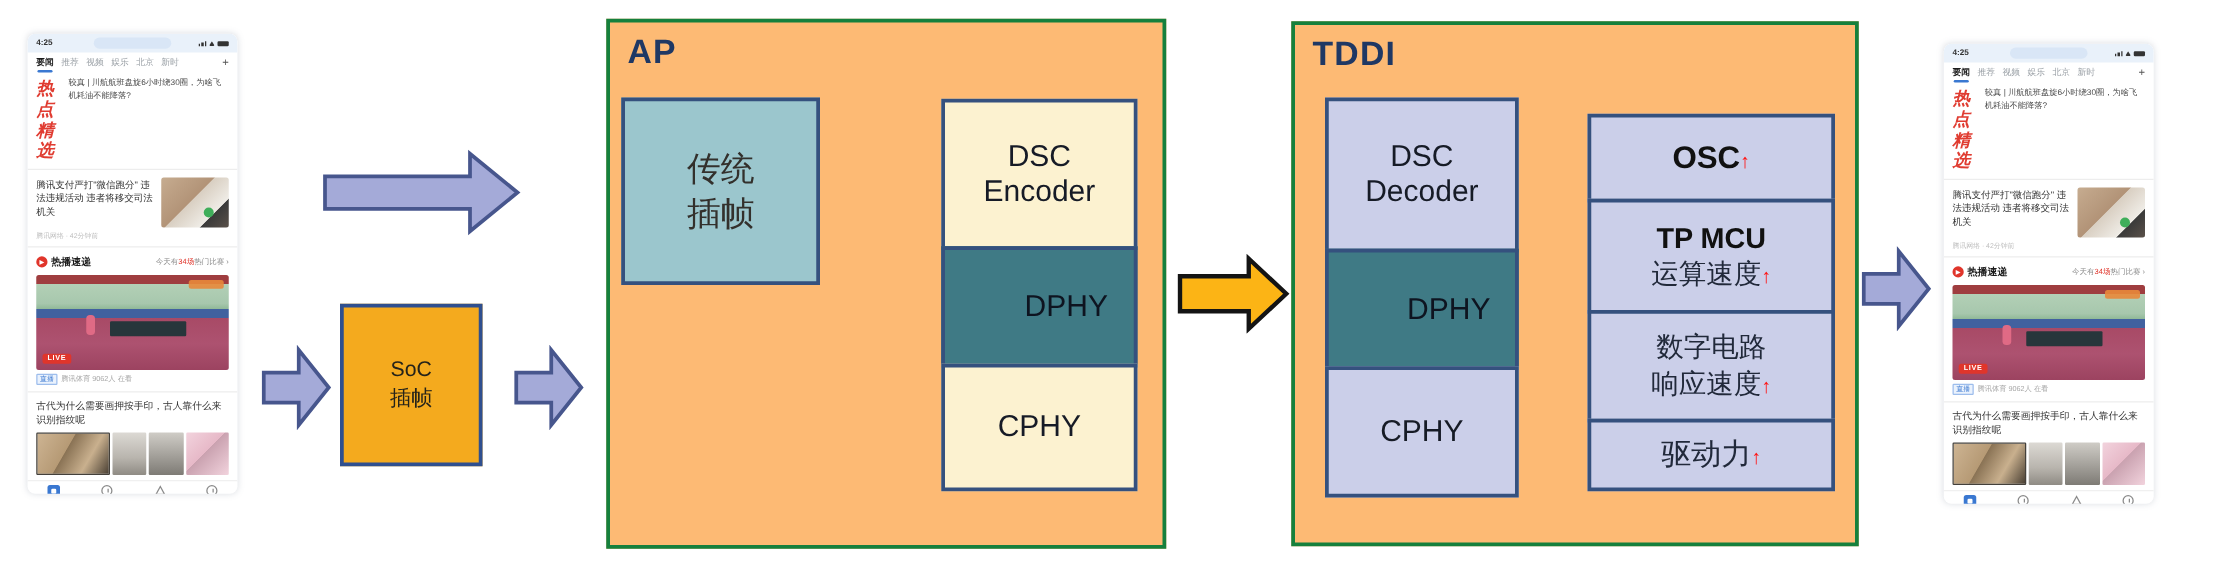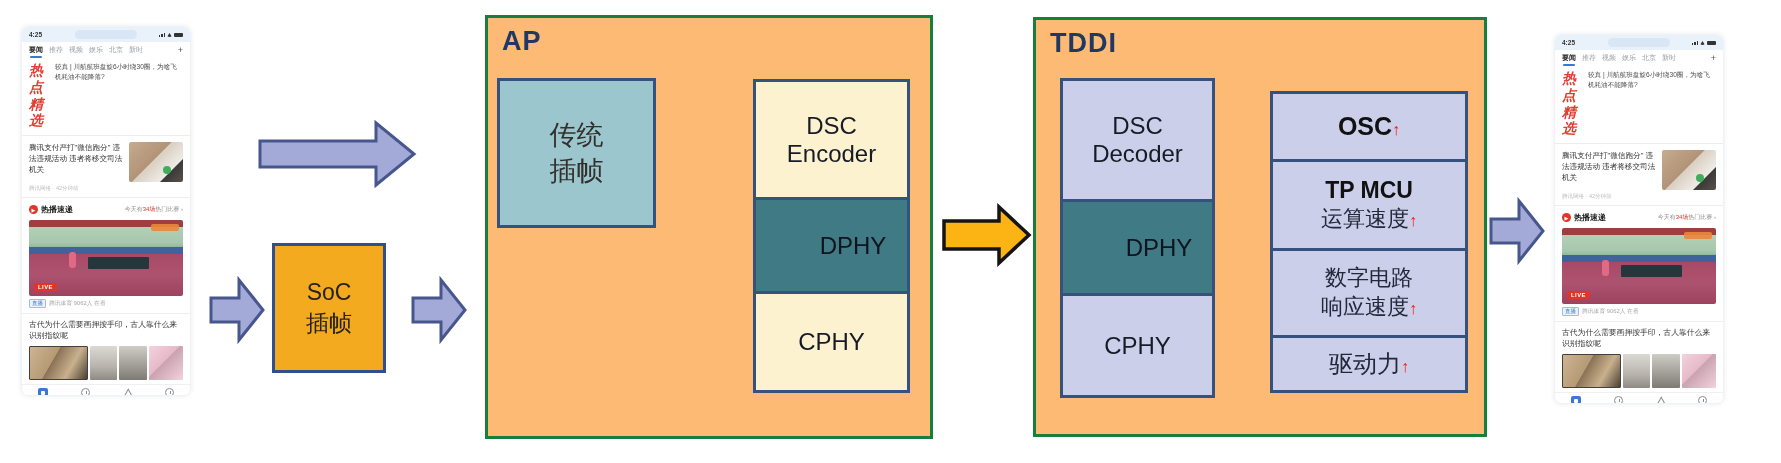--- a/index.html
+++ b/index.html
@@ -10,21 +10,21 @@
   .bigbox{position:absolute;background:#fdba74;border:3px solid #15803d;box-sizing:border-box;}
   .bigbox .biglabel{position:absolute;left:14px;top:8px;font-size:27px;font-weight:600;color:#1f3864;letter-spacing:1px;}
   .innerbox{position:absolute;box-sizing:border-box;border:3px solid #35517e;display:flex;flex-direction:column;align-items:center;justify-content:center;text-align:center;}
   .stack{position:absolute;display:flex;flex-direction:column;}
   .stackitem{box-sizing:border-box;border:3px solid #35517e;display:flex;flex-direction:column;align-items:center;justify-content:center;text-align:center;white-space:pre-line;}
   .stackitem + .stackitem{margin-top:-3px;}
   .cream{background:#fcf2d0;color:#161b26;font-size:24px;}
   .tealdark{background:#3f7a85;color:#0e1420;font-size:24px;padding-left:43px;}
   .lav{background:#cbcfe9;color:#161b26;font-size:24px;}
   .tealbox{background:#9bc6cd;color:#33302c;font-size:27px;line-height:1.35;white-space:pre-line;}
-  .socbox{position:absolute;background:#f4aa1e;border:3px solid #2f4f8f;box-sizing:border-box;display:flex;flex-direction:column;align-items:center;justify-content:center;color:#25231a;font-size:23px;line-height:1.35;text-align:center;}
+  .socbox{position:absolute;background:#f4aa1e;border:3px solid #2f4f8f;box-sizing:border-box;display:flex;flex-direction:column;align-items:center;justify-content:center;color:#25231a;font-size:17px;line-height:1.35;text-align:center;}
   .benefit{box-sizing:border-box;border:3px solid #35517e;background:#cbcfe9;display:flex;flex-direction:column;align-items:center;justify-content:center;text-align:center;color:#1c2330;}
   .benefit + .benefit{margin-top:-3px;}
   .b-big{font-size:25px;font-weight:bold;color:#111;}
   .b-line1{font-size:23px;font-weight:bold;color:#111;line-height:1.25;}
   .b-cn{font-size:22px;line-height:1.3;color:#21293a;}
   .red-up{color:#ff1515;font-weight:bold;}
   .arrow-svg{position:absolute;}
 
   
   .phone{position:absolute;width:168px;height:368px;background:#fff;box-shadow:0 0 5px rgba(120,130,150,.25);border-radius:6px;font-family:"Liberation Sans","DejaVu Sans",sans-serif;overflow:hidden;}

